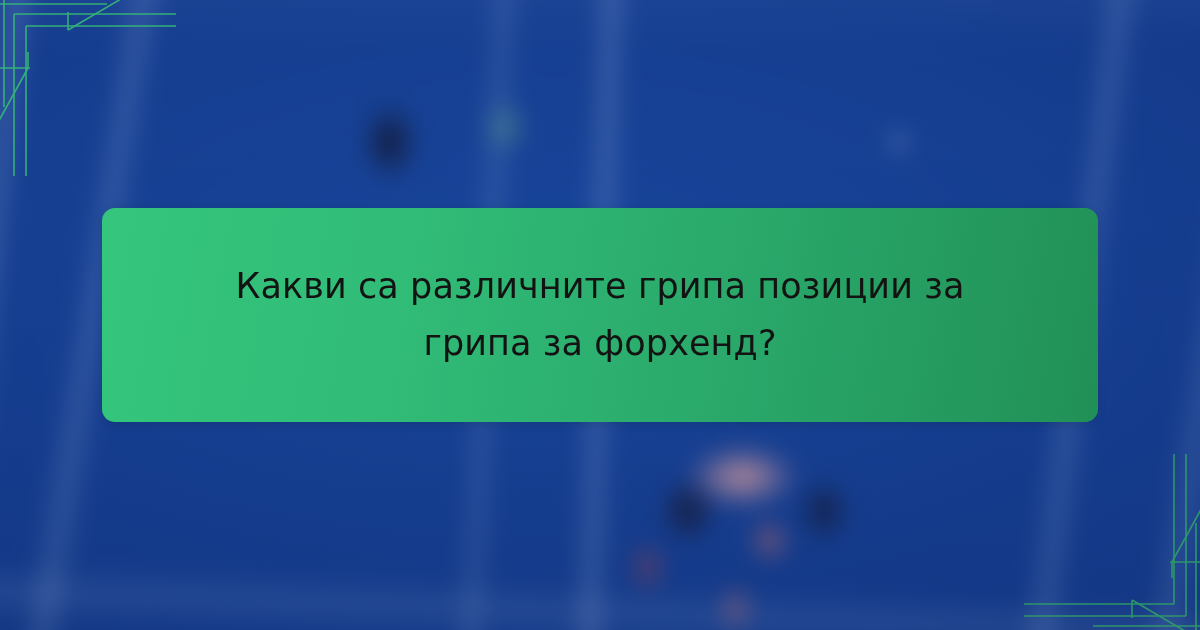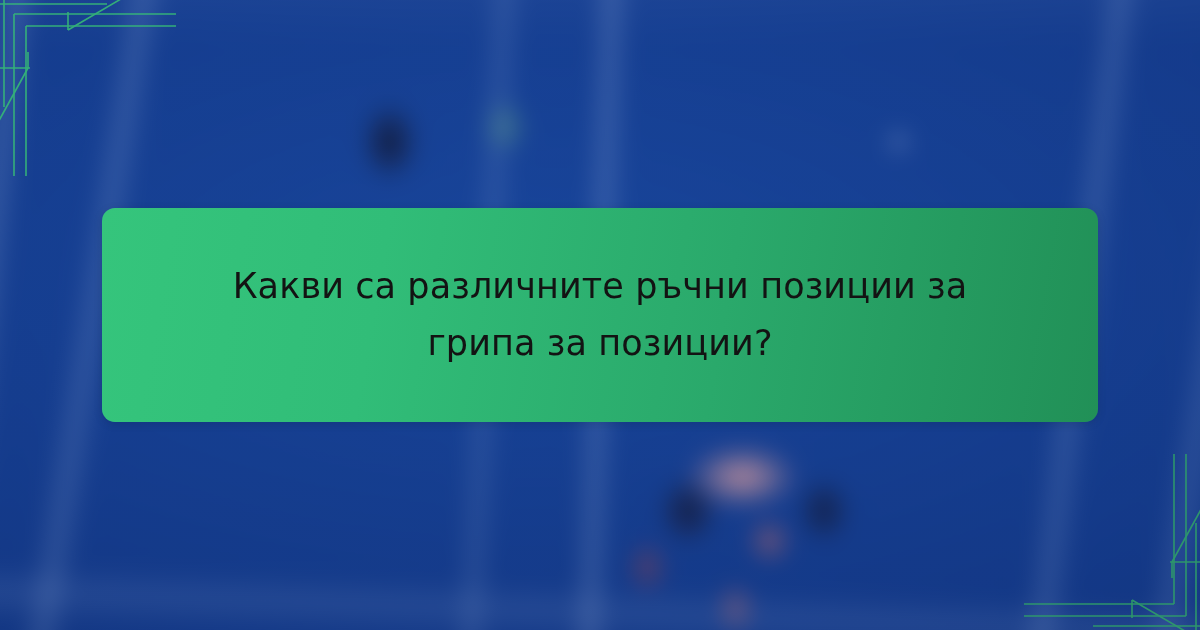--- a/index.html
+++ b/index.html
@@ -134,17 +134,17 @@
       <path d="M 1132 600 L 1132 618"></path>
 
       <path d="M 1206 562 L 1170 562"></path>
       <path d="M 1172 562 L 1204 504"></path>
       <path d="M 1172 562 L 1172 578"></path>
     </g>
   </svg>
 
   <div class="banner">
     <div class="banner-inner">
-      <p class="headline">Какви са различните ръчни позиции за грипа за позиции?</p>
+      <p class="headline">Какви са различните грипа позиции за грипа за форхенд?</p>
     </div>
   </div>
 
 </div>
 
 </body></html>

